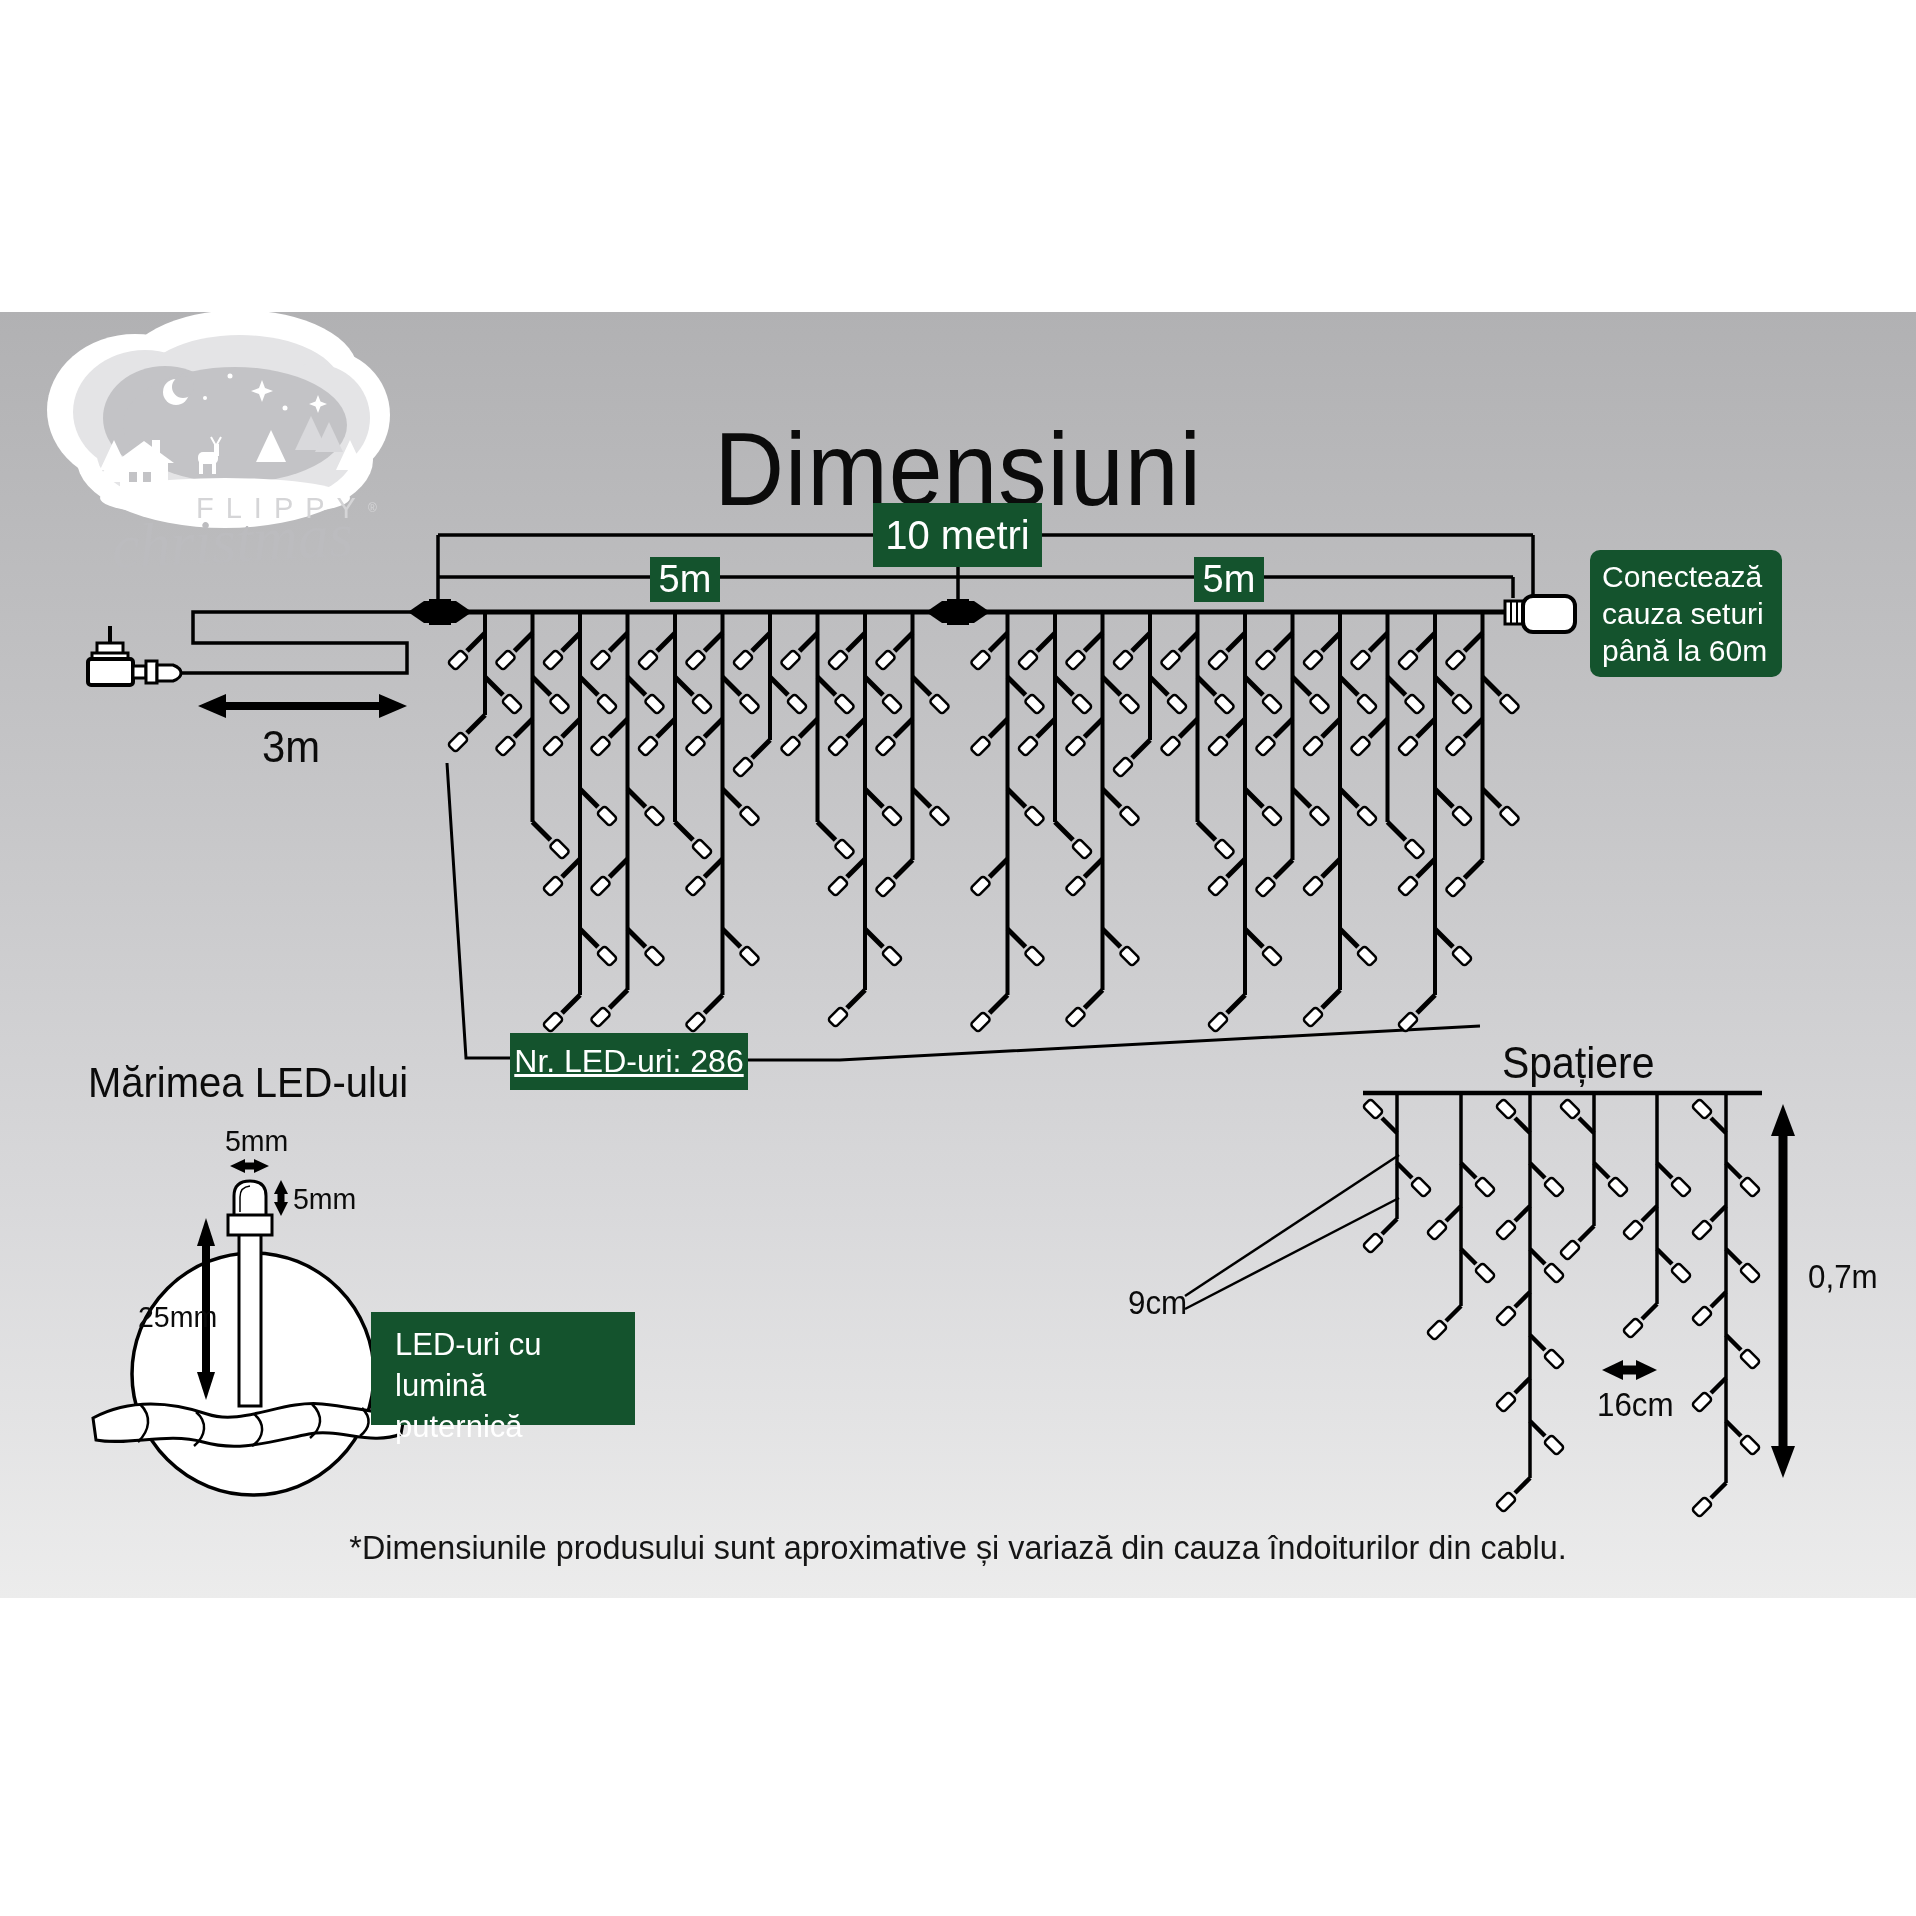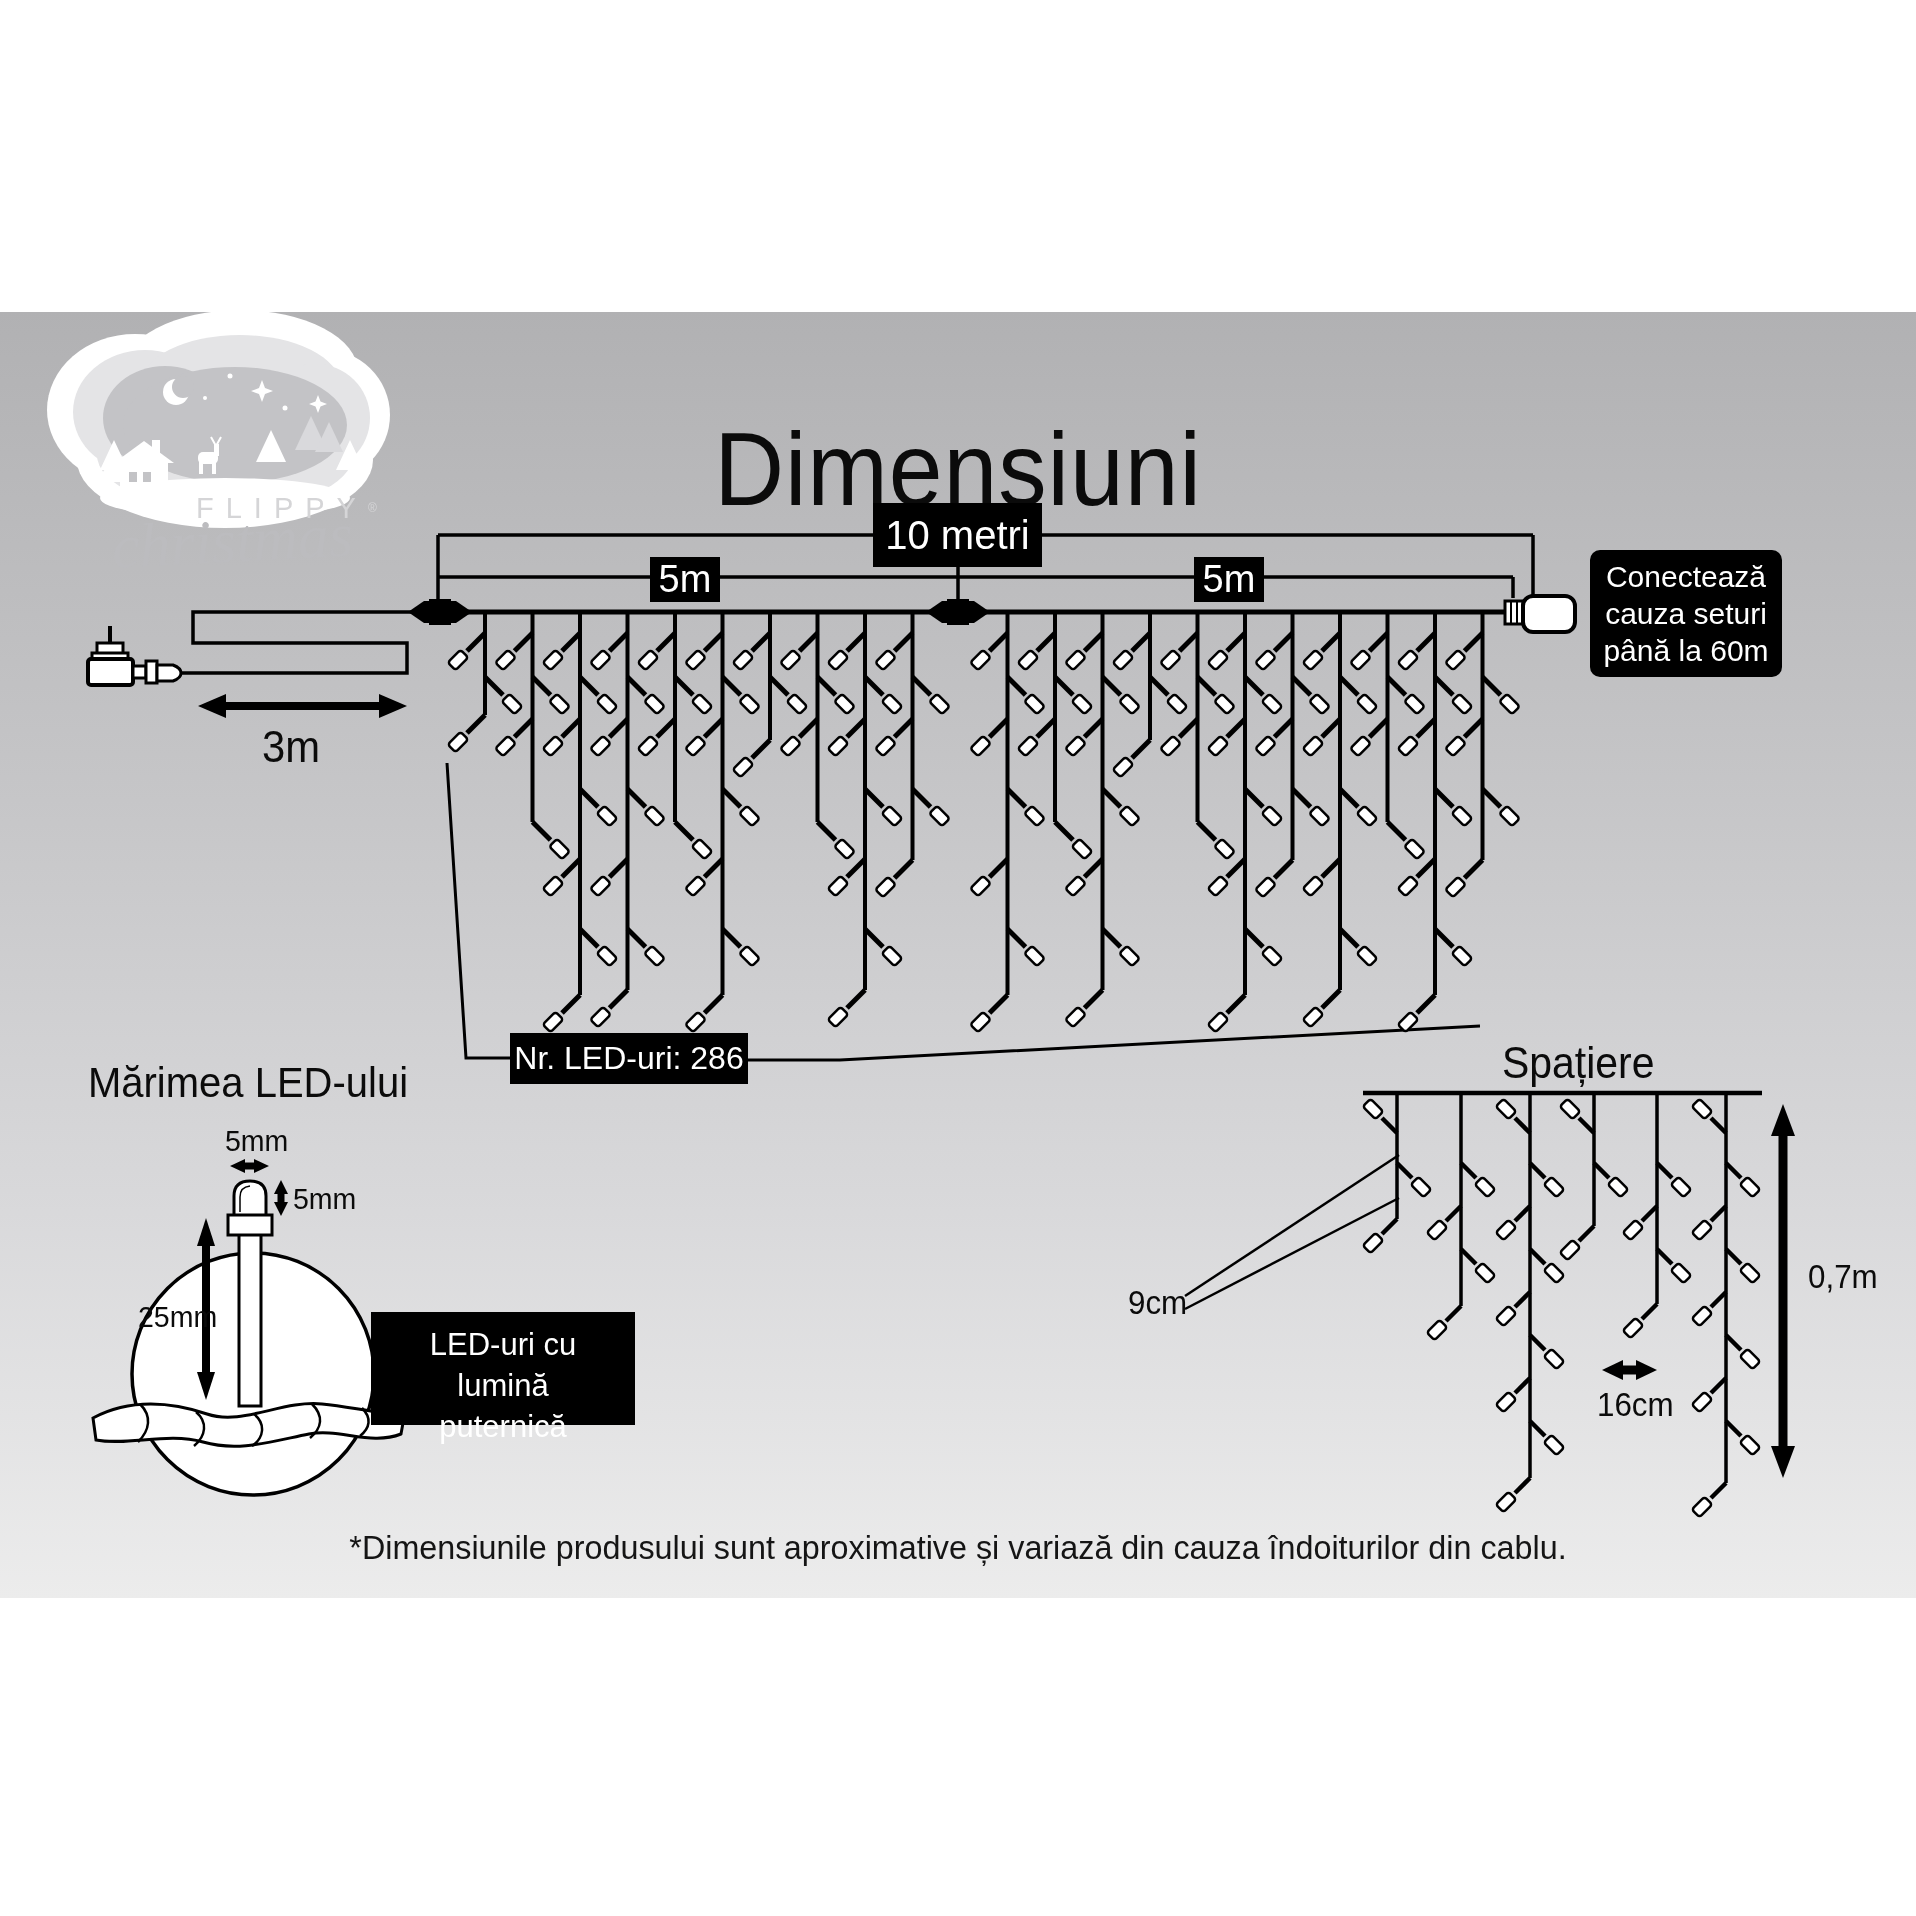--- a/index.html
+++ b/index.html
@@ -4,21 +4,21 @@
 <style>
   html,body{margin:0;padding:0;background:#ffffff;}
   .stage{position:relative;width:1916px;height:1916px;background:#ffffff;overflow:hidden;
          font-family:"Liberation Sans",sans-serif;color:#0a0a0a;}
   .band{position:absolute;left:0;top:312px;width:1916px;height:1286px;
         background:linear-gradient(to bottom,#b1b1b3 0%,#c6c6c8 38%,#d9d9db 70%,#ececec 100%);}
   #diagram{position:absolute;left:0;top:0;}
   .abs{position:absolute;}
   .title{left:0;right:0;top:410px;text-align:center;font-size:104px;letter-spacing:1px;color:#0b0b0b;
          transform:scaleX(.93);}
-  .blackbox{background:#000000;color:#ffffff;box-sizing:border-box;text-align:center;}
+  .blackbox{background:#14532d;color:#ffffff;box-sizing:border-box;}
   .bb-center{display:flex;align-items:center;justify-content:center;}
   .heading{font-size:43px;color:#0b0b0b;transform:scaleX(.93);transform-origin:0 50%;white-space:nowrap;}
   .meas{color:#0b0b0b;transform:scaleX(.95);transform-origin:0 50%;white-space:nowrap;}
   .disclaimer{left:0;right:0;top:1528px;text-align:center;font-size:34px;color:#151515;transform:scaleX(.95);}
   .brand{font-size:29px;letter-spacing:12px;color:#d5d5d7;white-space:nowrap;}
   .brand .reg{font-size:12px;letter-spacing:0;vertical-align:6px;}
   .script{font-family:"Liberation Serif",serif;font-style:italic;font-size:62px;color:#bcbcbf;
           transform:rotate(-3deg);transform-origin:0 50%;white-space:nowrap;}
 </style>
 </head>
@@ -569,21 +569,21 @@
   <div class="abs blackbox bb-center" style="left:873px;top:503px;width:169px;height:64px;font-size:40px;">10 metri</div>
   <div class="abs blackbox bb-center" style="left:650px;top:557px;width:70px;height:45px;font-size:38px;">5m</div>
   <div class="abs blackbox bb-center" style="left:1194px;top:557px;width:70px;height:45px;font-size:38px;">5m</div>
 
   <div class="abs blackbox" style="left:1590px;top:550px;width:192px;height:127px;padding:8px 12px;font-size:30px;line-height:37px;border-radius:10px;">
     <div>Conectează</div>
     <div>cauza seturi</div>
     <div>până la 60m</div>
   </div>
 
-  <div class="abs blackbox bb-center" style="left:510px;top:1033px;width:238px;height:51px;font-size:32px;">Nr. LED-uri: 286</div>
+  <div class="abs blackbox bb-center" style="left:510px;top:1033px;width:238px;height:57px;font-size:32px;text-decoration:underline;">Nr. LED-uri: 286</div>
 
   <div class="abs blackbox" style="left:371px;top:1312px;width:264px;height:113px;padding:12px 24px;font-size:31px;line-height:41px;">
     <div>LED-uri cu lumină</div>
     <div>puternică</div>
   </div>
 
   <div class="abs heading" style="left:88px;top:1058px;">Mărimea LED-ului</div>
   <div class="abs heading" style="left:1502px;top:1038px;font-size:44px;">Spațiere</div>
 
   <div class="abs meas" style="left:262px;top:722px;font-size:44px;">3m</div>

